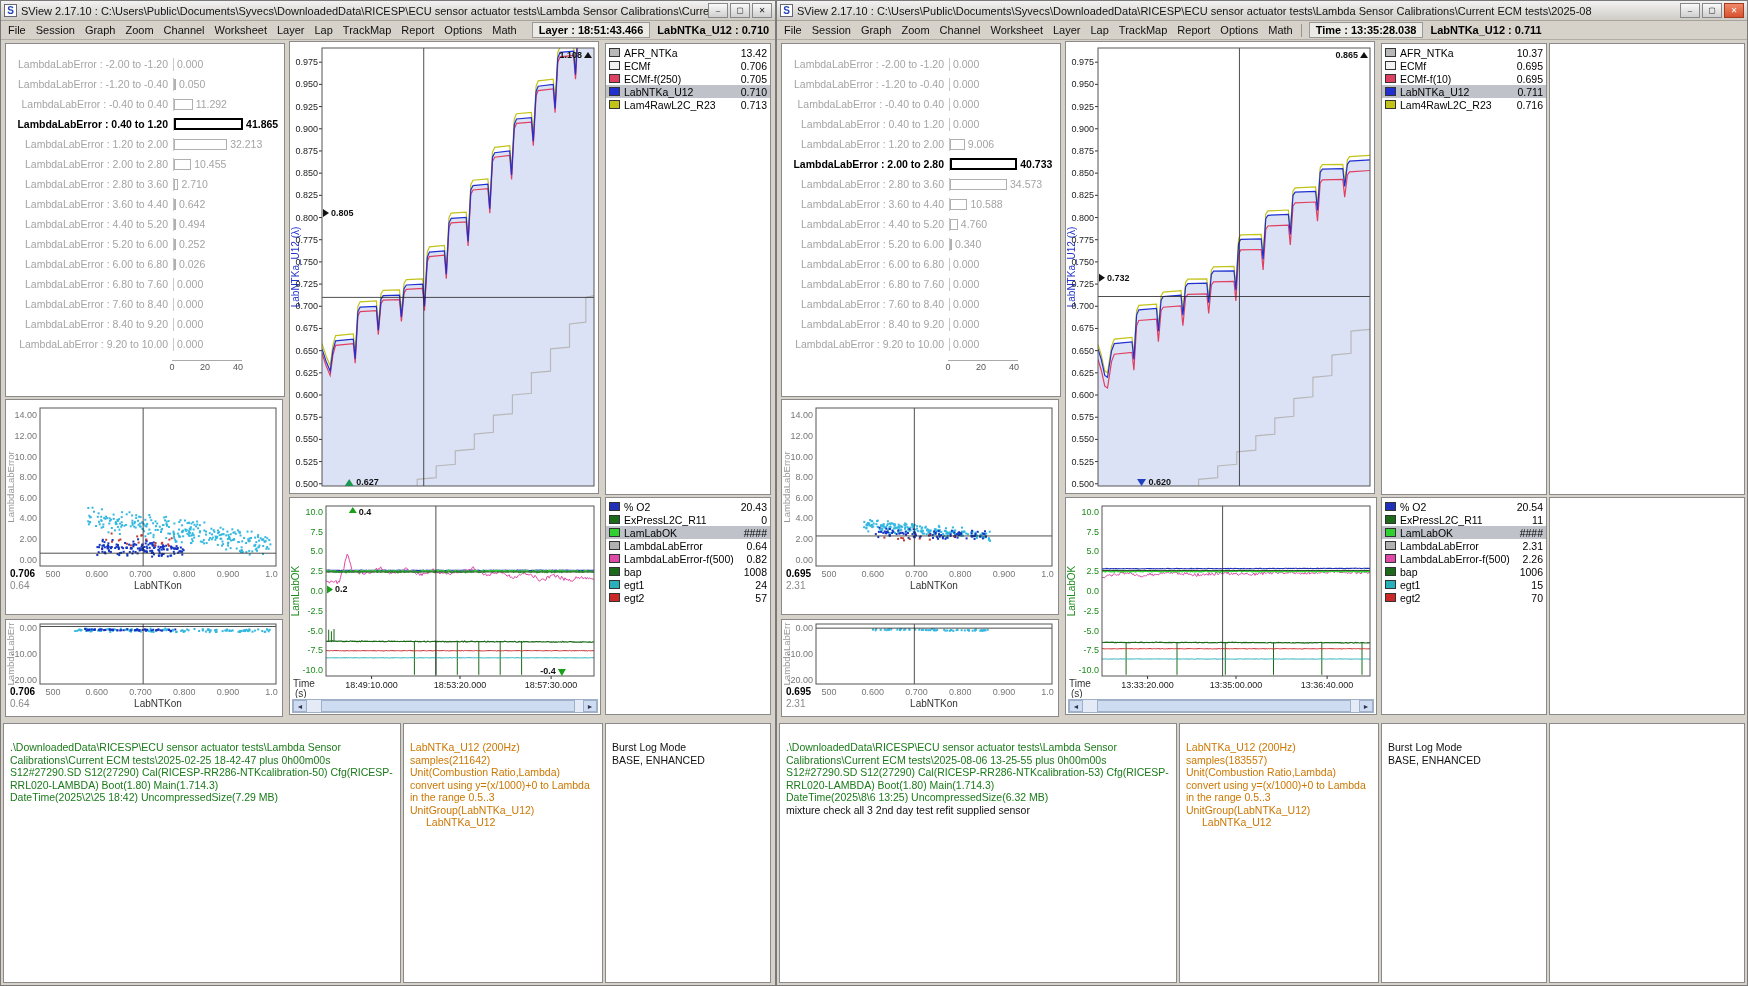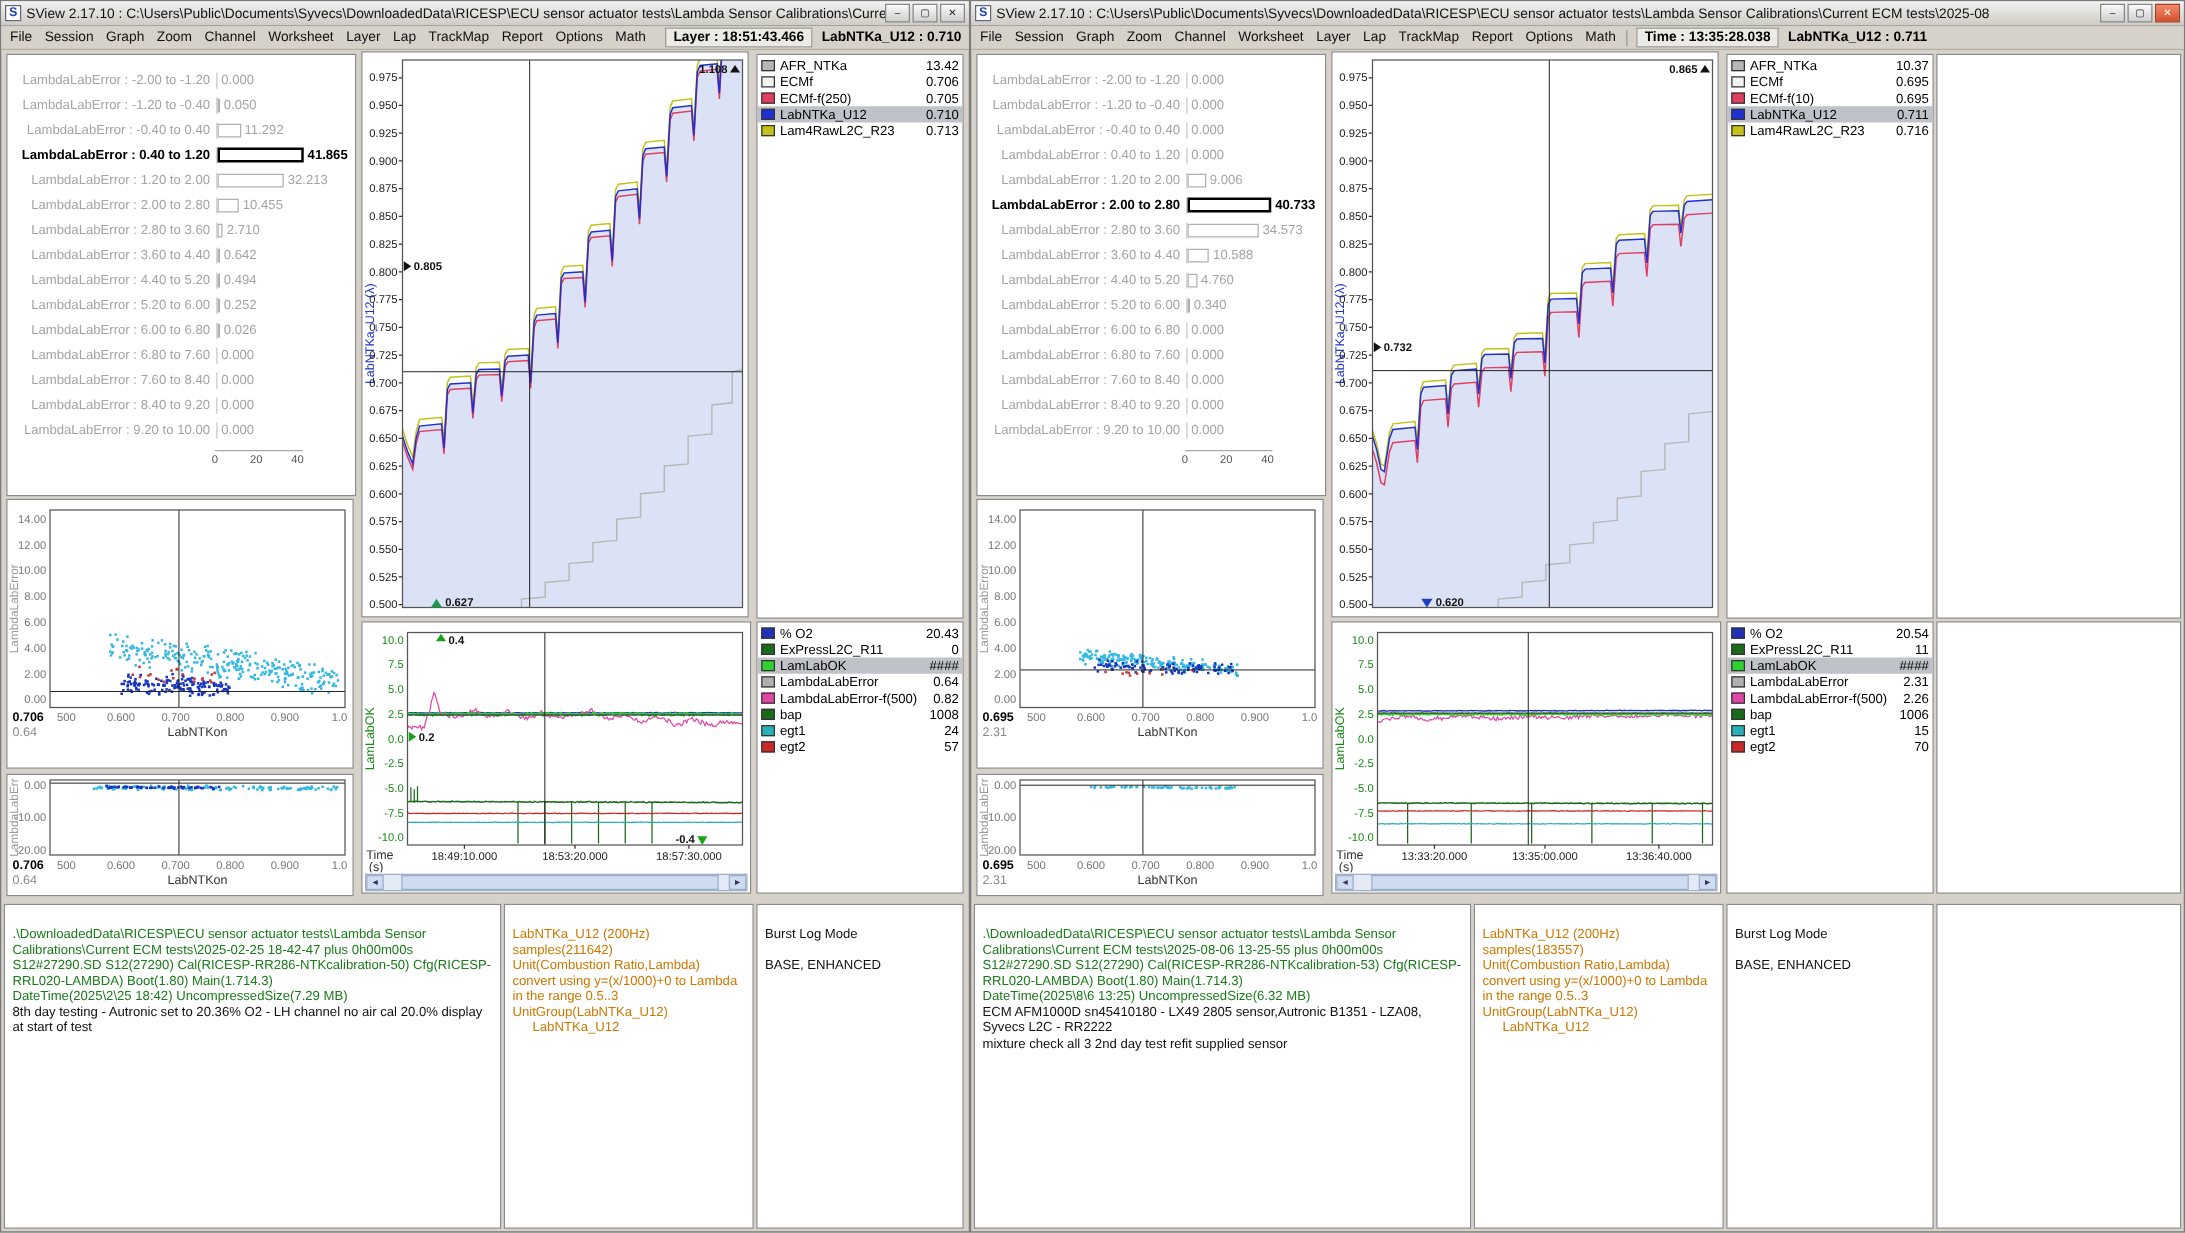--- a/index.html
+++ b/index.html
@@ -36,21 +36,21 @@
   .swatch{width:11px;height:9px;border:1px solid #333;margin-right:4px;flex:none}
   .legend-name{flex:1;white-space:nowrap;overflow:hidden}
   .legend-value{text-align:right;white-space:nowrap}
   
   .info-box{padding:17px 6px;font-size:10.5px;line-height:12.5px}
   .t-green{color:#1a7a1a}
   .t-orange{color:#cc7700}
   .t-black{color:#111}
   .t-bold{font-weight:normal}
   .channel-line:last-child{padding-left:16px}
-  .burst-value{margin-top:12px}
+  .burst-value{}
   
   svg text{font-family:"Liberation Sans",sans-serif}
   .ylab-main{fill:#2233cc;font-size:10px}
   .ylab-gray{fill:#999;font-size:9.5px}
   .ylab-green{fill:#1a8a1a;font-size:10px}
   .tick-dark{fill:#222;font-size:9px}
   .tick-gray{fill:#777;font-size:9px}
   .tick-green{fill:#1a8a1a;font-size:9px}
   .marker-dark{fill:#111;font-size:9px;font-weight:bold}
   .cursor-bold{fill:#000;font-size:10px;font-weight:bold}
@@ -1100,21 +1100,20 @@
         </div>
         <div class="legend-row">
           <span class="swatch" style="background: rgb(204, 40, 40);"></span>
           <span class="legend-name">egt2</span>
           <span class="legend-value">57</span>
         </div>
       </div>
       <div class="panel info-box" style="left: 2px; top: 722px; width: 398px; height: 260px;">
         <div class="t-green">.\DownloadedData\RICESP\ECU sensor actuator tests\Lambda Sensor Calibrations\Current ECM tests\2025-02-25 18-42-47 plus 0h00m00s S12#27290.SD S12(27290) Cal(RICESP-RR286-NTKcalibration-50) Cfg(RICESP-RRL020-LAMBDA) Boot(1.80) Main(1.714.3)</div>
         <div class="t-green t-bold">DateTime(2025\2\25 18:42) UncompressedSize(7.29 MB)</div>
-        <div class="t-black">8th day testing - Autronic set to 20.36% O2 - LH channel no air cal 20.0% display at start of test</div>
       </div>
       <div class="panel info-box" style="left: 402px; top: 722px; width: 200px; height: 260px;">
         <div class="t-orange channel-line">LabNTKa_U12 (200Hz)</div>
         <div class="t-orange channel-line">samples(211642)</div>
         <div class="t-orange channel-line">Unit(Combustion Ratio,Lambda)</div>
         <div class="t-orange channel-line">convert using y=(x/1000)+0 to Lambda</div>
         <div class="t-orange channel-line">in the range 0.5..3</div>
         <div class="t-orange channel-line">UnitGroup(LabNTKa_U12)</div>
         <div class="t-orange channel-line">LabNTKa_U12</div>
       </div>
@@ -1860,21 +1859,20 @@
         </div>
         <div class="legend-row">
           <span class="swatch" style="background: rgb(204, 40, 40);"></span>
           <span class="legend-name">egt2</span>
           <span class="legend-value">70</span>
         </div>
       </div>
       <div class="panel info-box" style="left: 2px; top: 722px; width: 398px; height: 260px;">
         <div class="t-green">.\DownloadedData\RICESP\ECU sensor actuator tests\Lambda Sensor Calibrations\Current ECM tests\2025-08-06 13-25-55 plus 0h00m00s S12#27290.SD S12(27290) Cal(RICESP-RR286-NTKcalibration-53) Cfg(RICESP-RRL020-LAMBDA) Boot(1.80) Main(1.714.3)</div>
         <div class="t-green t-bold">DateTime(2025\8\6 13:25) UncompressedSize(6.32 MB)</div>
-        <div class="t-black">ECM AFM1000D sn45410180 - LX49 2805 sensor,Autronic B1351 - LZA08, Syvecs L2C - RR2222</div>
         <div class="t-black">mixture check all 3 2nd day test refit supplied sensor</div>
       </div>
       <div class="panel info-box" style="left: 402px; top: 722px; width: 200px; height: 260px;">
         <div class="t-orange channel-line">LabNTKa_U12 (200Hz)</div>
         <div class="t-orange channel-line">samples(183557)</div>
         <div class="t-orange channel-line">Unit(Combustion Ratio,Lambda)</div>
         <div class="t-orange channel-line">convert using y=(x/1000)+0 to Lambda</div>
         <div class="t-orange channel-line">in the range 0.5..3</div>
         <div class="t-orange channel-line">UnitGroup(LabNTKa_U12)</div>
         <div class="t-orange channel-line">LabNTKa_U12</div>

